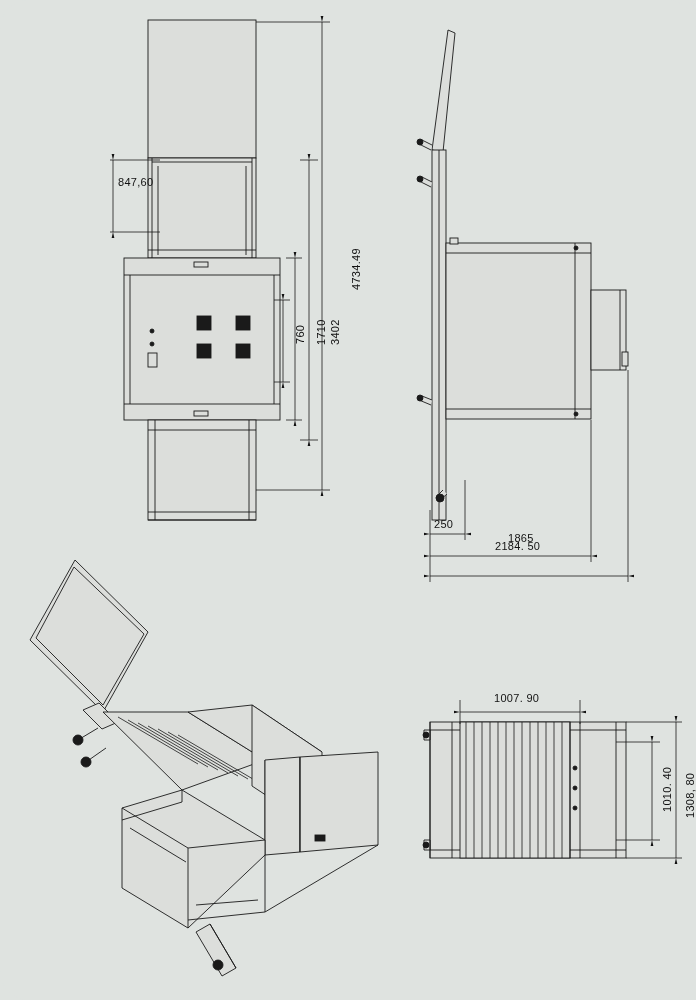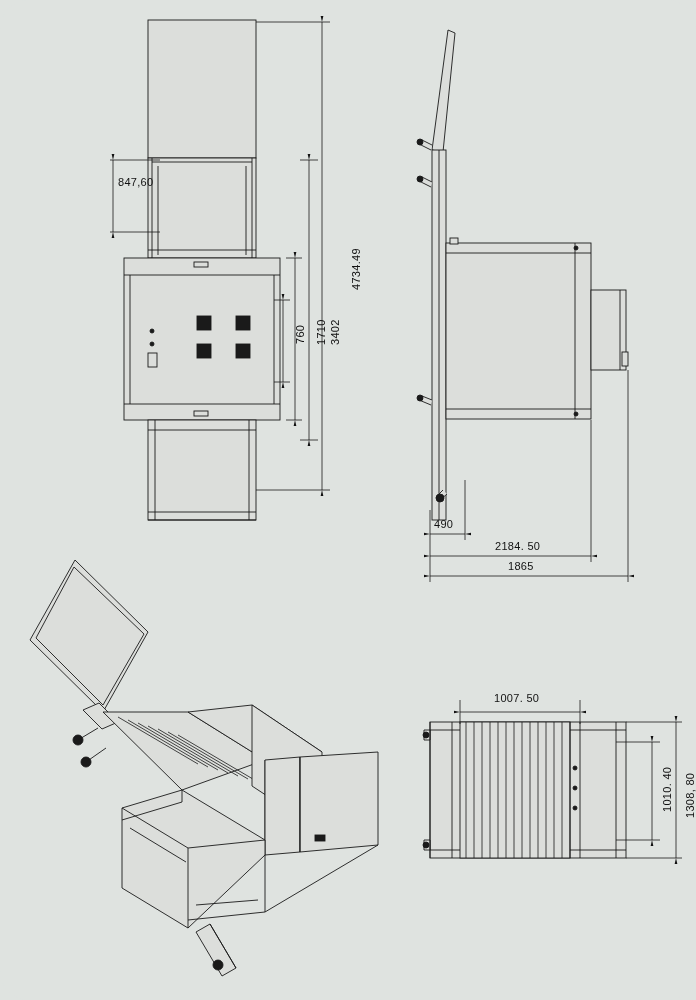--- a/index.html
+++ b/index.html
@@ -269,21 +269,21 @@
     </g>
   </svg>
 
   <div class="dim-label" style="left:118px; top:176px;">847,60</div>
 
   <div class="dim-label vert" style="left:350px; top:290px;">4734.49</div>
   <div class="dim-label vert" style="left:329px; top:345px;">3402</div>
   <div class="dim-label vert" style="left:315px; top:345px;">1710</div>
   <div class="dim-label vert" style="left:294px; top:344px;">760</div>
 
-  <div class="dim-label" style="left:434px; top:518px;">490</div>
+  <div class="dim-label" style="left:434px; top:518px;">250</div>
   <div class="dim-label" style="left:495px; top:540px;">2184. 50</div>
-  <div class="dim-label" style="left:508px; top:560px;text-align:center;">1865</div>
-
-  <div class="dim-label" style="left:494px; top:692px;">1007. 50</div>
+  <div class="dim-label" style="left:508px; top:532px;text-align:center;">1865</div>
+
+  <div class="dim-label" style="left:494px; top:692px;">1007. 90</div>
   <div class="dim-label vert" style="left:684px; top:818px;">1308, 80</div>
   <div class="dim-label vert" style="left:661px; top:812px;">1010. 40</div>
 
 </div>
 
 </body></html>

